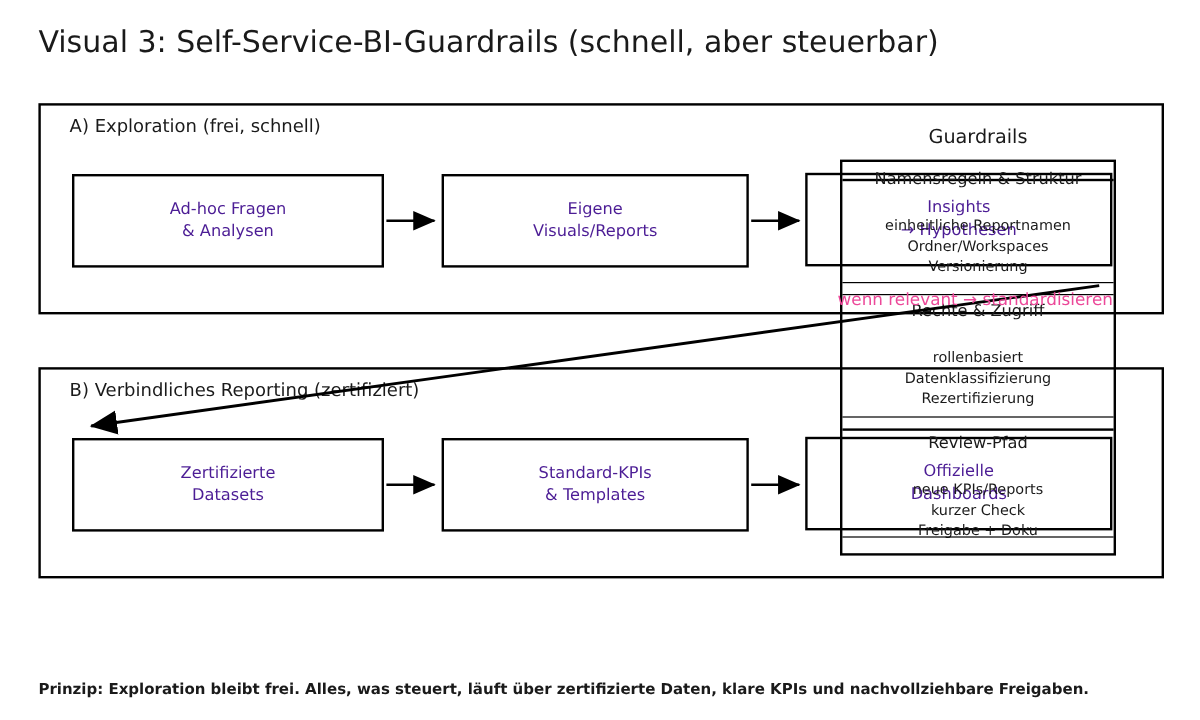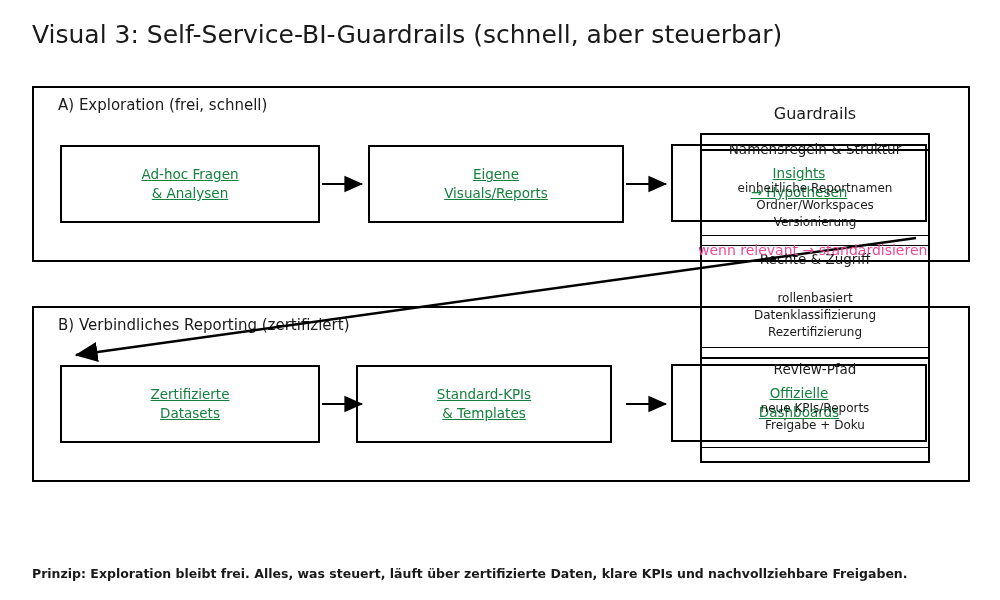--- a/index.html
+++ b/index.html
@@ -66,22 +66,21 @@
     position: absolute;
     border: 2px solid #000000;
     box-sizing: border-box;
     background: #ffffff;
     display: flex;
     align-items: center;
     justify-content: center;
     text-align: center;
     font-size: 13.5px;
     line-height: 19px;
-    color: #15803d;
-    text-decoration: underline;
+    color: #4c1d95;
   }
   .pbox span { display: block; }
 
   .guardrails-heading {
     position: absolute;
     left: 700px;
     top: 104px;
     width: 230px;
     text-align: center;
     font-size: 16px;
@@ -180,21 +179,21 @@
     <div class="lane-label">B) Verbindliches Reporting (zertifiziert)</div>
   </div>
 
   <div class="pbox" style="left:60px; top:365px; width:260px; height:78px;">
     <div>
       <span>Zertifizierte</span>
       <span>Datasets</span>
     </div>
   </div>
 
-  <div class="pbox" style="left:356px; top:365px; width:256px; height:78px;">
+  <div class="pbox" style="left:368px; top:365px; width:256px; height:78px;">
     <div>
       <span>Standard-KPIs</span>
       <span>&amp; Templates</span>
     </div>
   </div>
 
   <div class="pbox" style="left:671px; top:364px; width:256px; height:78px; background:transparent;">
     <div>
       <span>Offizielle</span>
       <span>Dashboards</span>
@@ -229,20 +228,21 @@
     </div>
 
     <div class="gdiv" style="top:212px;"></div>
     <div class="gdiv thick" style="top:222px;"></div>
 
     <div class="gsec" style="top:226px;">
       <div class="gtitle">Review-Pfad</div>
     </div>
     <div class="gsec" style="top:265px;">
       <div class="gitem">neue KPIs/Reports</div>
+      <div class="gitem">kurzer Check</div>
       <div class="gitem">Freigabe + Doku</div>
     </div>
 
     <div class="gdiv" style="top:312px;"></div>
   </div>
 
   <svg class="overlay" viewBox="0 0 1000 600">
     <defs>
       <marker id="ah" markerWidth="9" markerHeight="9" refX="8" refY="4.5" orient="auto" markerUnits="strokeWidth">
         <path d="M0,0.8 L8.5,4.5 L0,8.2 z" fill="#000000"></path>

